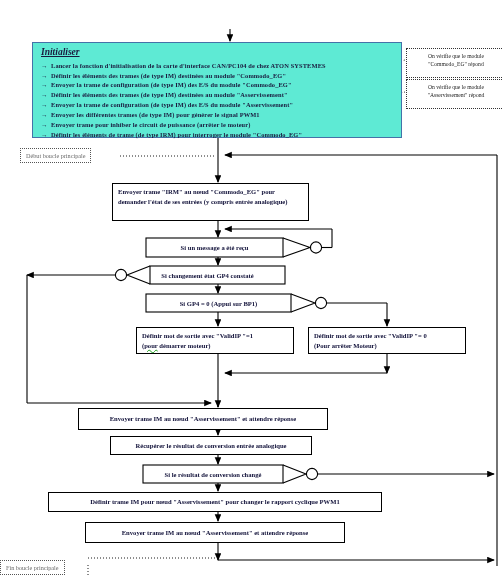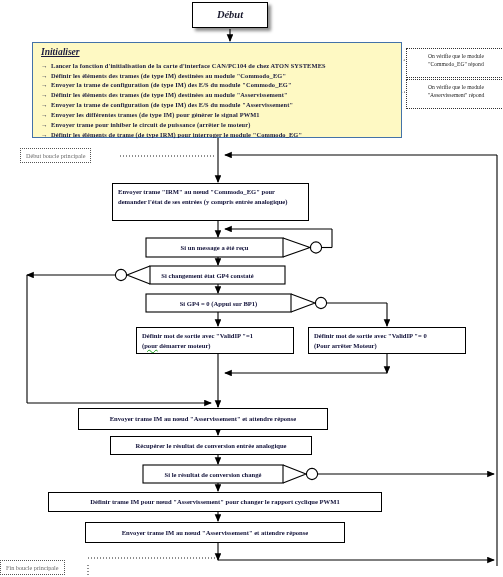--- a/index.html
+++ b/index.html
@@ -45,21 +45,21 @@
     font-style: italic;
     font-size: 10.5px;
   }
   
   .init-box {
     left: 32px;
     top: 42px;
     width: 370px;
     height: 96px;
     border: 1.5px solid #4472a8;
-    background: #fef9c3;
+    background: #5eead4;
     padding: 4px 6px 2px 8px;
   }
   .init-title {
     font-style: italic;
     font-weight: bold;
     text-decoration: underline;
     font-size: 9.5px;
     color: #1a1a3e;
     margin-bottom: 2px;
   }
@@ -236,23 +236,20 @@
       <line x1="218" y1="512" x2="218" y2="521" marker-end="url(#arrowhead)"></line>
 
       <line x1="218" y1="543" x2="218" y2="560" marker-end="url(#arrowhead)"></line>
       <line x1="218" y1="560" x2="494" y2="560" marker-end="url(#arrowhead)"></line>
 
       <line x1="88" y1="558" x2="215" y2="558" stroke-dasharray="1,2" stroke-width="0.9"></line>
       <line x1="88" y1="565" x2="88" y2="577" stroke-dasharray="1,2" stroke-width="0.9"></line>
     </g>
   </svg>
 
-  <div class="node start-box">
-    <span>Début</span>
-  </div>
 
   <div class="node init-box">
     <div class="init-title">Initialiser</div>
     <ul class="init-list">
       <li><span class="arrow-bullet">→</span><span>Lancer la fonction d'initialisation de la carte d'interface CAN/PC104 de chez ATON SYSTEMES</span></li>
       <li><span class="arrow-bullet">→</span><span>Définir les éléments des trames (de type IM) destinées au module "Commodo_EG"</span></li>
       <li><span class="arrow-bullet">→</span><span>Envoyer la trame de configuration  (de type IM) des E/S du module "Commodo_EG"</span></li>
       <li><span class="arrow-bullet">→</span><span>Définir les éléments des trames (de type IM) destinées au module "Asservissement"</span></li>
       <li><span class="arrow-bullet">→</span><span>Envoyer la trame de configuration  (de type IM) des E/S du module "Asservissement"</span></li>
       <li><span class="arrow-bullet">→</span><span>Envoyer les différentes trames  (de type IM)  pour générer le signal PWM1</span></li>

